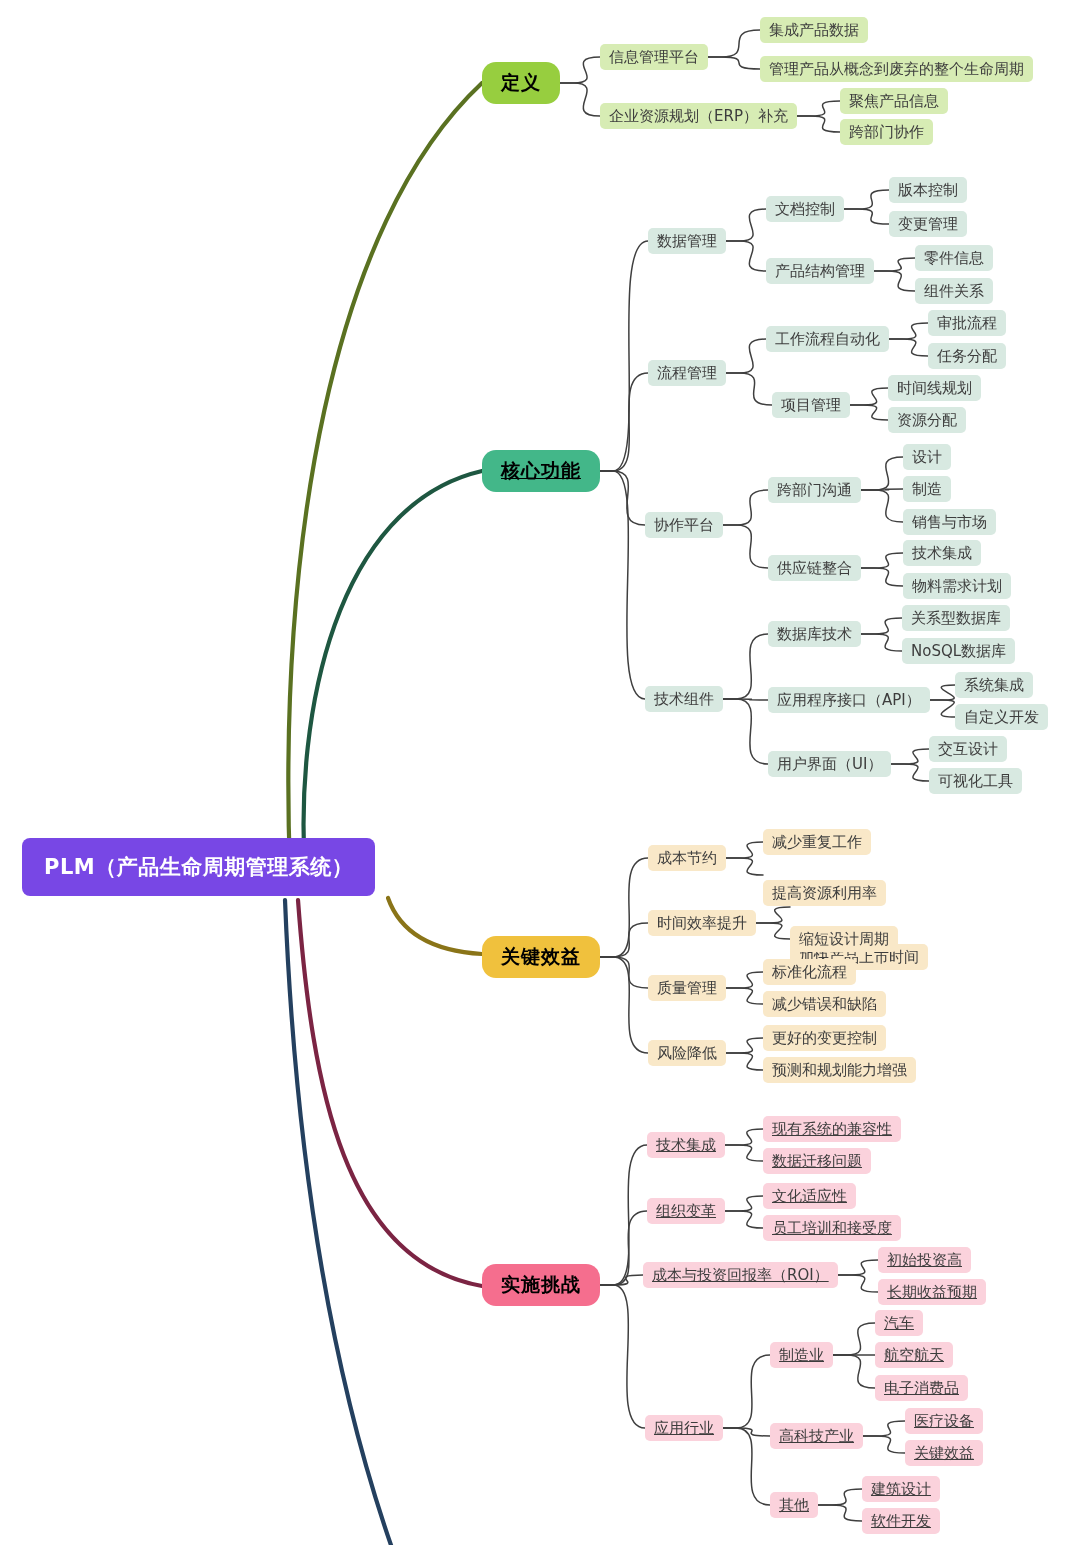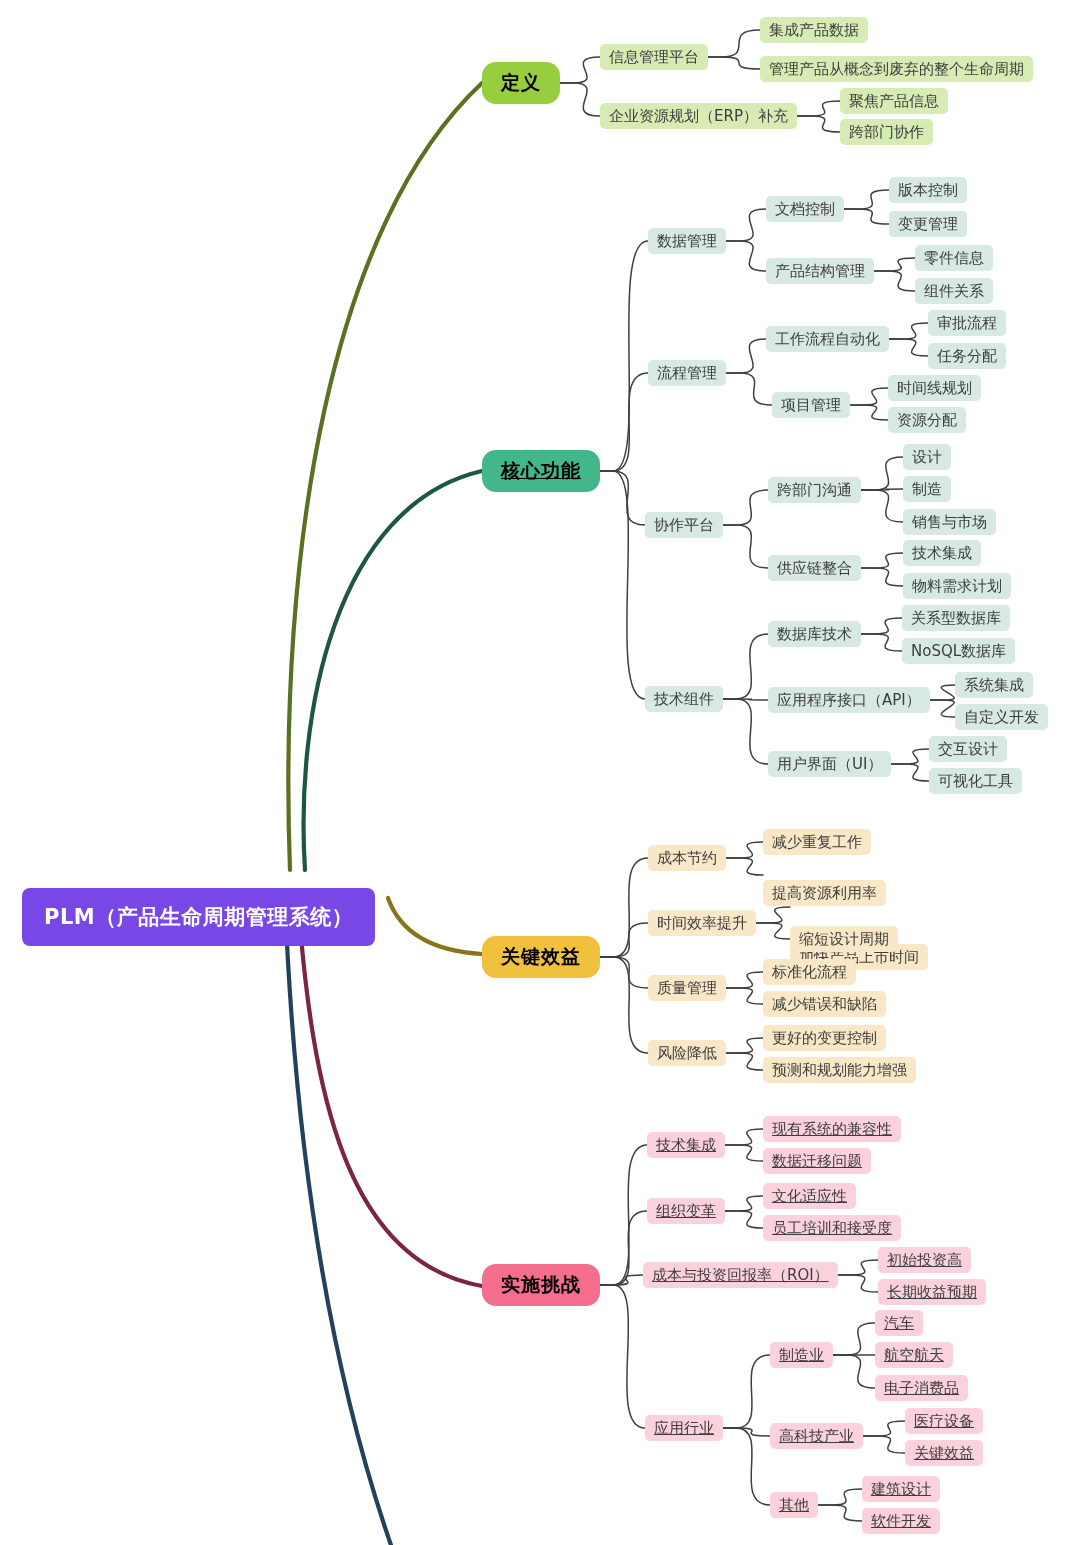--- a/index.html
+++ b/index.html
@@ -126,21 +126,21 @@
       <path d="M 723 1428 L 736 1428 C 772 1428 730 1505 770 1505" class="edge"></path>
       <path d="M 833 1355 L 846 1355 C 882 1355 835 1323 875 1323" class="edge"></path>
       <path d="M 833 1355 L 846 1355 C 882 1355 835 1355 875 1355" class="edge"></path>
       <path d="M 833 1355 L 846 1355 C 882 1355 835 1388 875 1388" class="edge"></path>
       <path d="M 863 1436 L 876 1436 C 912 1436 865 1421 905 1421" class="edge"></path>
       <path d="M 863 1436 L 876 1436 C 912 1436 865 1453 905 1453" class="edge"></path>
       <path d="M 818 1505 L 831 1505 C 867 1505 822 1489 862 1489" class="edge"></path>
       <path d="M 818 1505 L 831 1505 C 867 1505 822 1521 862 1521" class="edge"></path>
     </svg>
 
-  <div class="node node-root" style="left:22px;top:888px">PLM（产品生命周期管理系统）</div>
+  <div class="node node-root" style="left:22px;top:838px">PLM（产品生命周期管理系统）</div>
 
   <div class="node branch branch-definition" style="left:482px;top:62px">定义</div>
   <div class="node leaf leaf-definition" style="left:600px;top:44px">信息管理平台</div>
   <div class="node leaf leaf-definition" style="left:760px;top:17px">集成产品数据</div>
   <div class="node leaf leaf-definition" style="left:760px;top:56px">管理产品从概念到废弃的整个生命周期</div>
   <div class="node leaf leaf-definition" style="left:600px;top:103px">企业资源规划（ERP）补充</div>
   <div class="node leaf leaf-definition" style="left:840px;top:88px">聚焦产品信息</div>
   <div class="node leaf leaf-definition" style="left:840px;top:119px">跨部门协作</div>
 
   <div class="node branch branch-core" style="left:482px;top:450px">核心功能</div>

